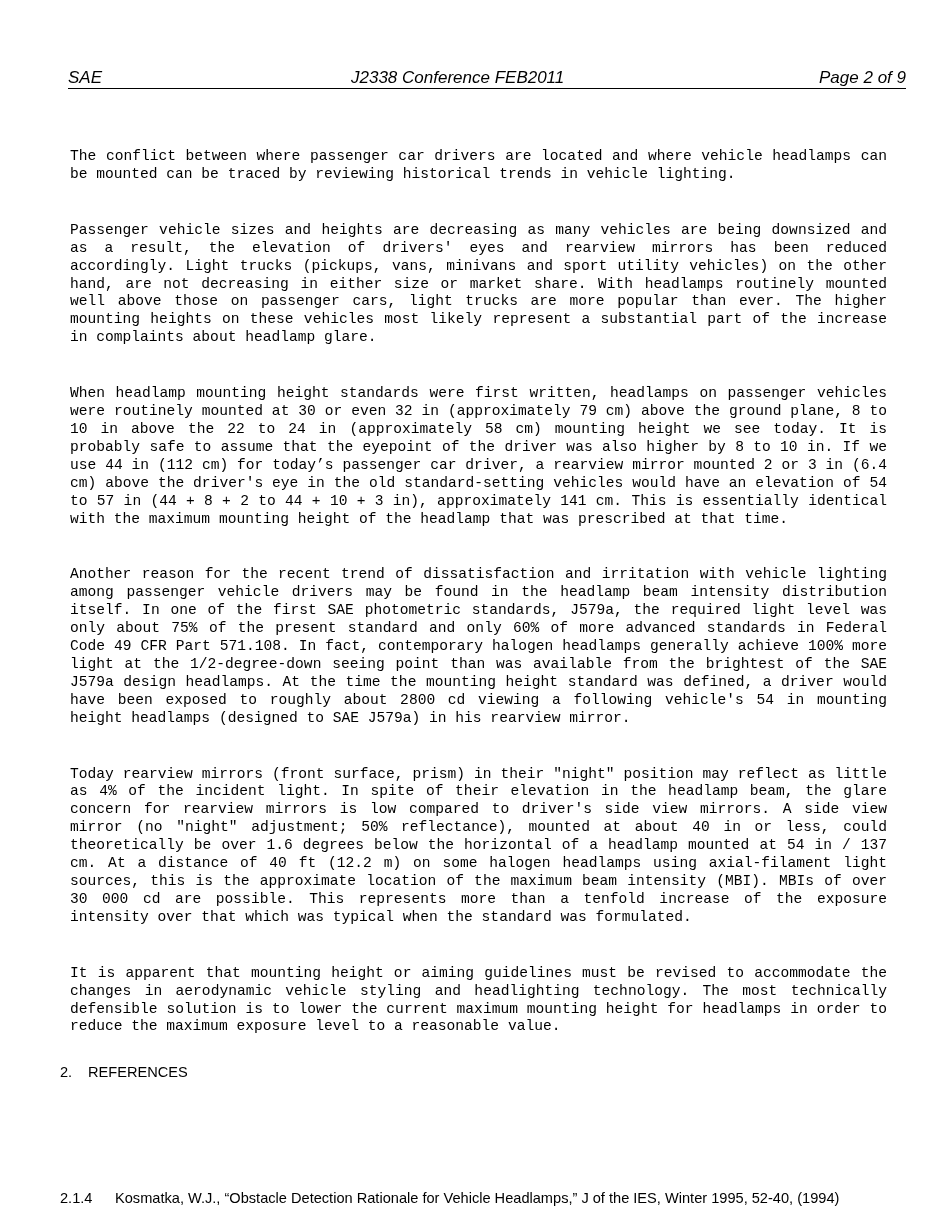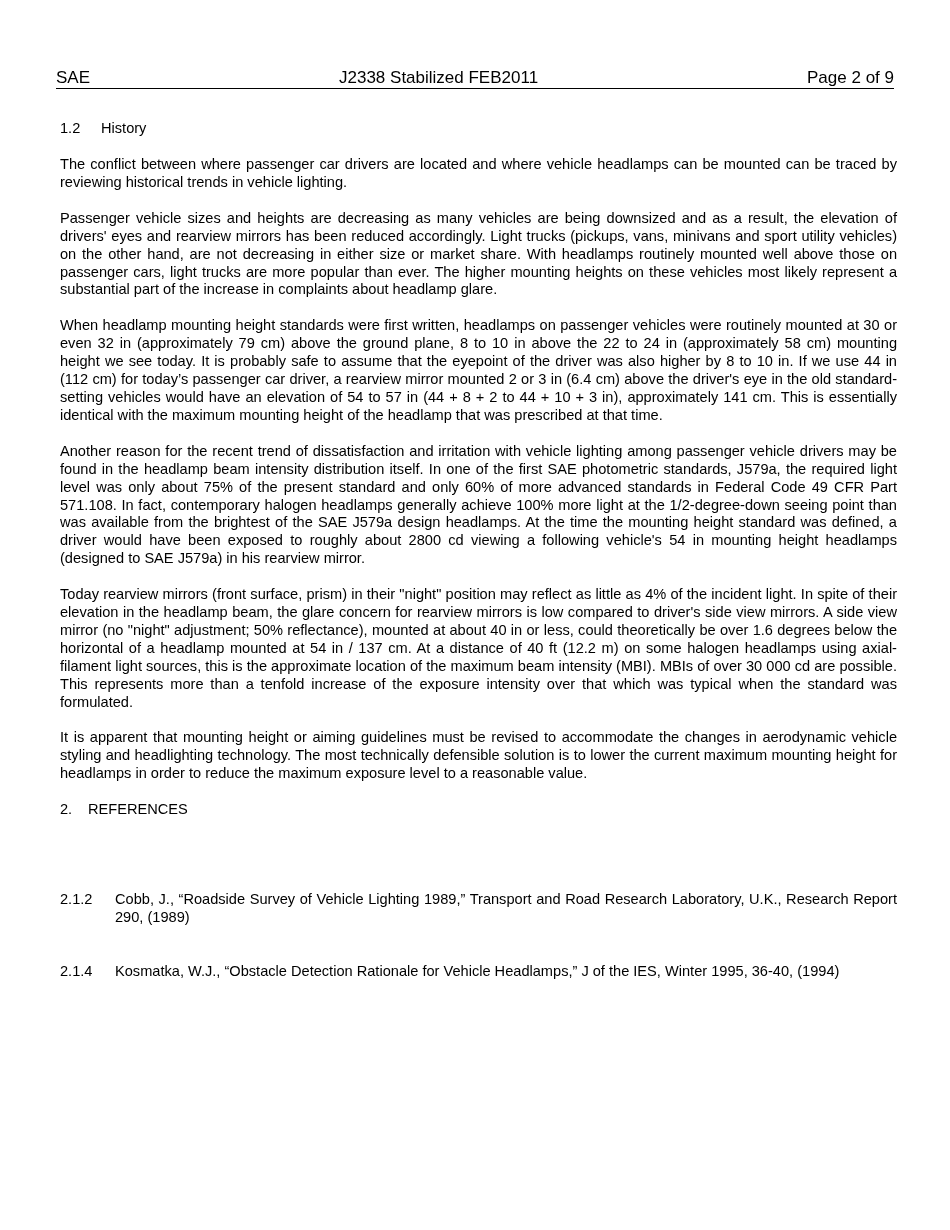--- a/index.html
+++ b/index.html
@@ -1,54 +1,51 @@
 <!DOCTYPE html>
 <html><head>
 <meta charset="utf-8">
 <style>
   html, body { margin: 0; padding: 0; background: #ffffff; }
   body {
     width: 950px; height: 1230px; position: relative; overflow: hidden;
     font-family: "Liberation Sans", sans-serif; color: #000;
   }
   .header {
-    position: absolute; left: 56px; top: 67px; width: 838px; height: 21px;
+    position: absolute; left: 68px; top: 67px; width: 838px; height: 21px;
     border-bottom: 1.5px solid #000;
-    font-size: 17px; line-height: 21px;
+    font-size: 17px; line-height: 21px; font-style: italic;
   }
   .header .left { position: absolute; left: 0; top: 0; }
   .header .center { position: absolute; left: 283px; top: 0; }
   .header .right { position: absolute; right: 0; top: 0; }
   .content {
     position: absolute; left: 60px; top: 120px; width: 837px;
     font-size: 14.6px; line-height: 17.9px;
   }
   .heading { margin: 0; height: 18px; }
   .heading .num { display: inline-block; width: 41px; }
   .heading.h1 .num { width: 28px; }
-  p.body { margin: 0; text-align: justify; }
+  p.body { margin: 10px; text-align: justify; font-family: Liberation Mono, monospace; }
   .gap { height: 18px; }
   .ref { display: flex; text-align: justify; }
   .ref .num { width: 55px; flex: none; }
   .ref .text { flex: 1; }
 </style>
 </head>
 <body>
 
 <div class="header">
   <span class="left">SAE</span>
-  <span class="center">J2338 Stabilized FEB2011</span>
+  <span class="center">J2338 Conference FEB2011</span>
   <span class="right">Page 2 of 9</span>
 </div>
 
 <div class="content">
 
-  <div class="heading">
-    <span class="num">1.2</span><span>History</span>
-  </div>
   <div class="gap"></div>
 
   <p class="body">The conflict between where passenger car drivers are located and where vehicle headlamps can be mounted can be traced by reviewing historical trends in vehicle lighting.</p>
   <div class="gap"></div>
   <p class="body">Passenger vehicle sizes and heights are decreasing as many vehicles are being downsized and as a result, the elevation of drivers' eyes and rearview mirrors has been reduced accordingly. Light trucks (pickups, vans, minivans and sport utility vehicles) on the other hand, are not decreasing in either size or market share. With headlamps routinely mounted well above those on passenger cars, light trucks are more popular than ever. The higher mounting heights on these vehicles most likely represent a substantial part of the increase in complaints about headlamp glare.</p>
   <div class="gap"></div>
   <p class="body">When headlamp mounting height standards were first written, headlamps on passenger vehicles were routinely mounted at 30 or even 32 in (approximately 79 cm) above the ground plane, 8 to 10 in above the 22 to 24 in (approximately 58 cm) mounting height we see today. It is probably safe to assume that the eyepoint of the driver was also higher by 8 to 10 in. If we use 44 in (112 cm) for today’s passenger car driver, a rearview mirror mounted 2 or 3 in (6.4 cm) above the driver's eye in the old standard-setting vehicles would have an elevation of 54 to 57 in (44 + 8 + 2 to 44 + 10 + 3 in), approximately 141 cm. This is essentially identical with the maximum mounting height of the headlamp that was prescribed at that time.</p>
   <div class="gap"></div>
   <p class="body">Another reason for the recent trend of dissatisfaction and irritation with vehicle lighting among passenger vehicle drivers may be found in the headlamp beam intensity distribution itself. In one of the first SAE photometric standards, J579a, the required light level was only about 75% of the present standard and only 60% of more advanced standards in Federal Code 49 CFR Part 571.108. In fact, contemporary halogen headlamps generally achieve 100% more light at the 1/2-degree-down seeing point than was available from the brightest of the SAE J579a design headlamps. At the time the mounting height standard was defined, a driver would have been exposed to roughly about 2800 cd viewing a following vehicle's 54 in mounting height headlamps (designed to SAE J579a) in his rearview mirror.</p>
   <div class="gap"></div>
@@ -60,24 +57,20 @@
   <div class="heading h1">
     <span class="num">2.</span><span>REFERENCES</span>
   </div>
   <div class="gap"></div>
 
   <div class="gap"></div>
 
   <div class="gap"></div>
 
   <div class="gap"></div>
-  <div class="ref">
-    <span class="num">2.1.2</span>
-    <span class="text">Cobb, J., “Roadside Survey of Vehicle Lighting 1989,” Transport and Road Research Laboratory, U.K., Research Report 290, (1989)</span>
-  </div>
   <div class="gap"></div>
   <div class="gap"></div>
   <div class="ref">
     <span class="num">2.1.4</span>
-    <span class="text">Kosmatka, W.J., “Obstacle Detection Rationale for Vehicle Headlamps,” J of the IES, Winter 1995, 36-40, (1994)</span>
+    <span class="text">Kosmatka, W.J., “Obstacle Detection Rationale for Vehicle Headlamps,” J of the IES, Winter 1995, 52-40, (1994)</span>
   </div>
 
 </div>
 
 </body></html>

